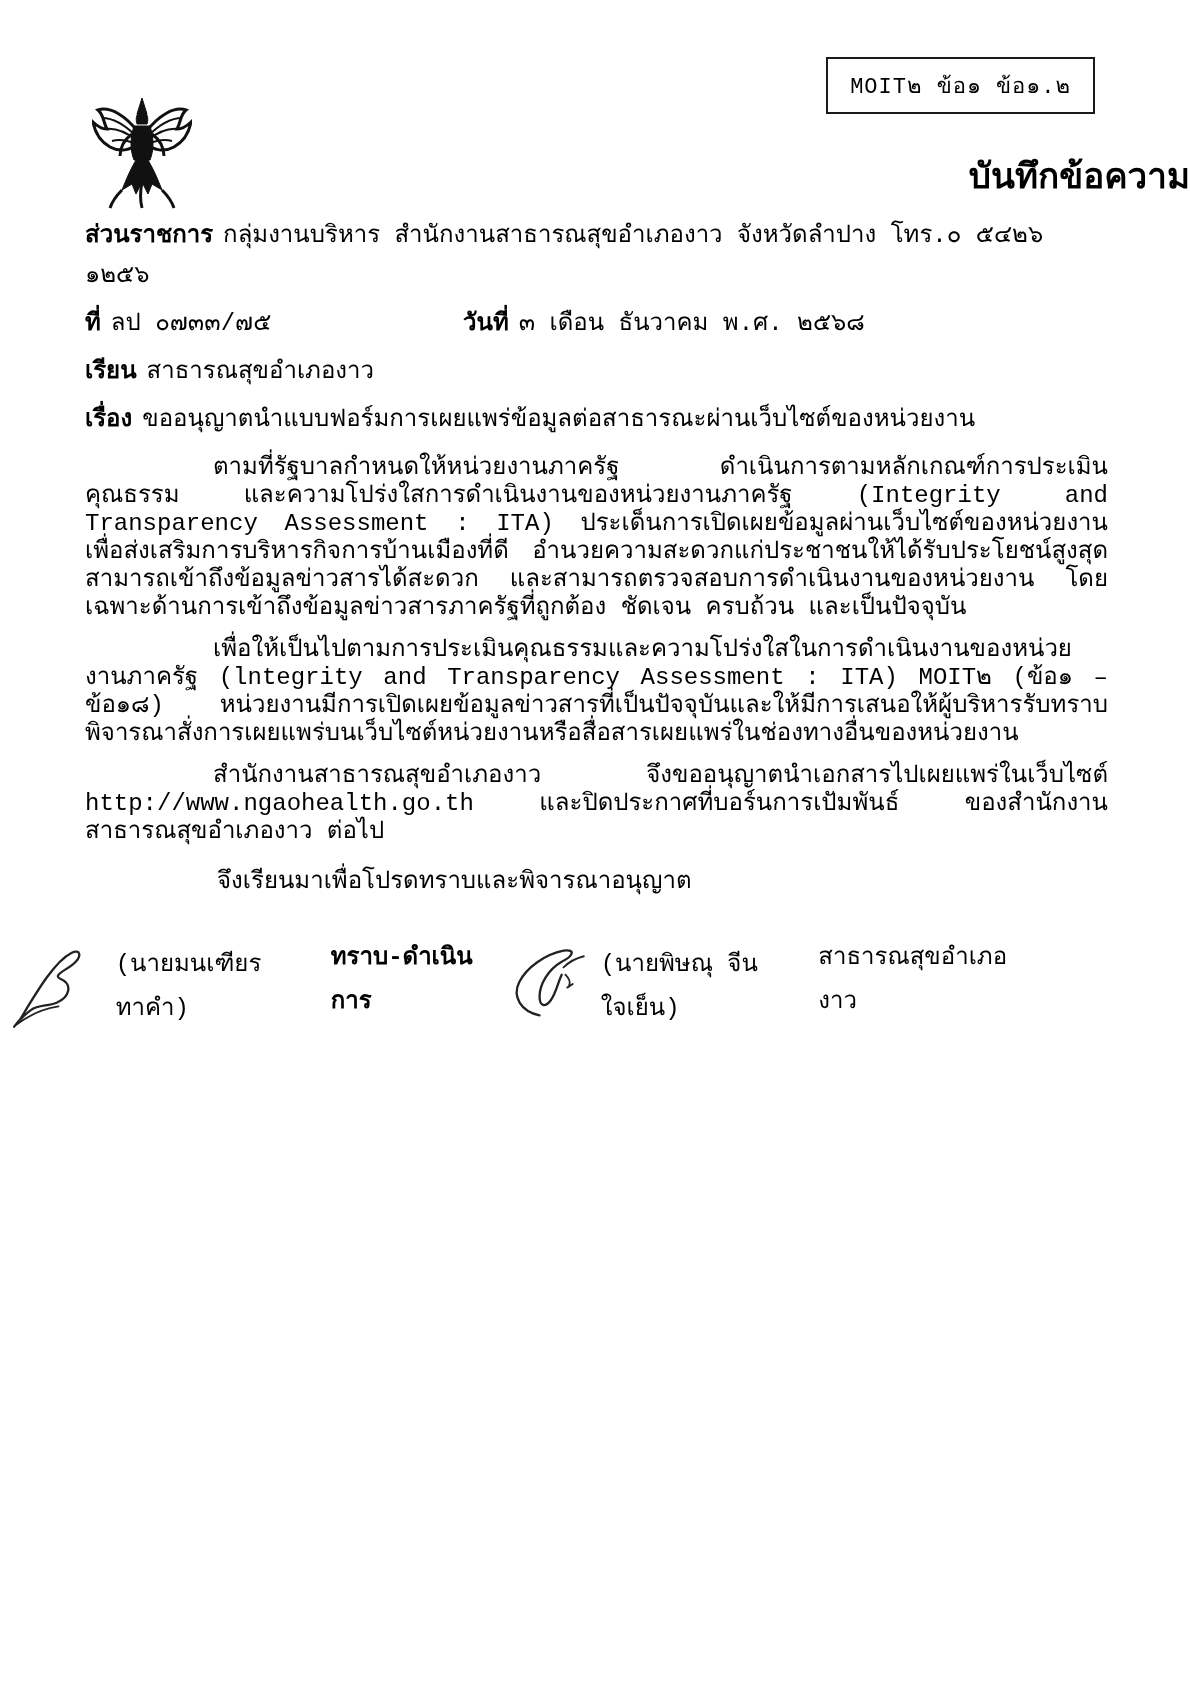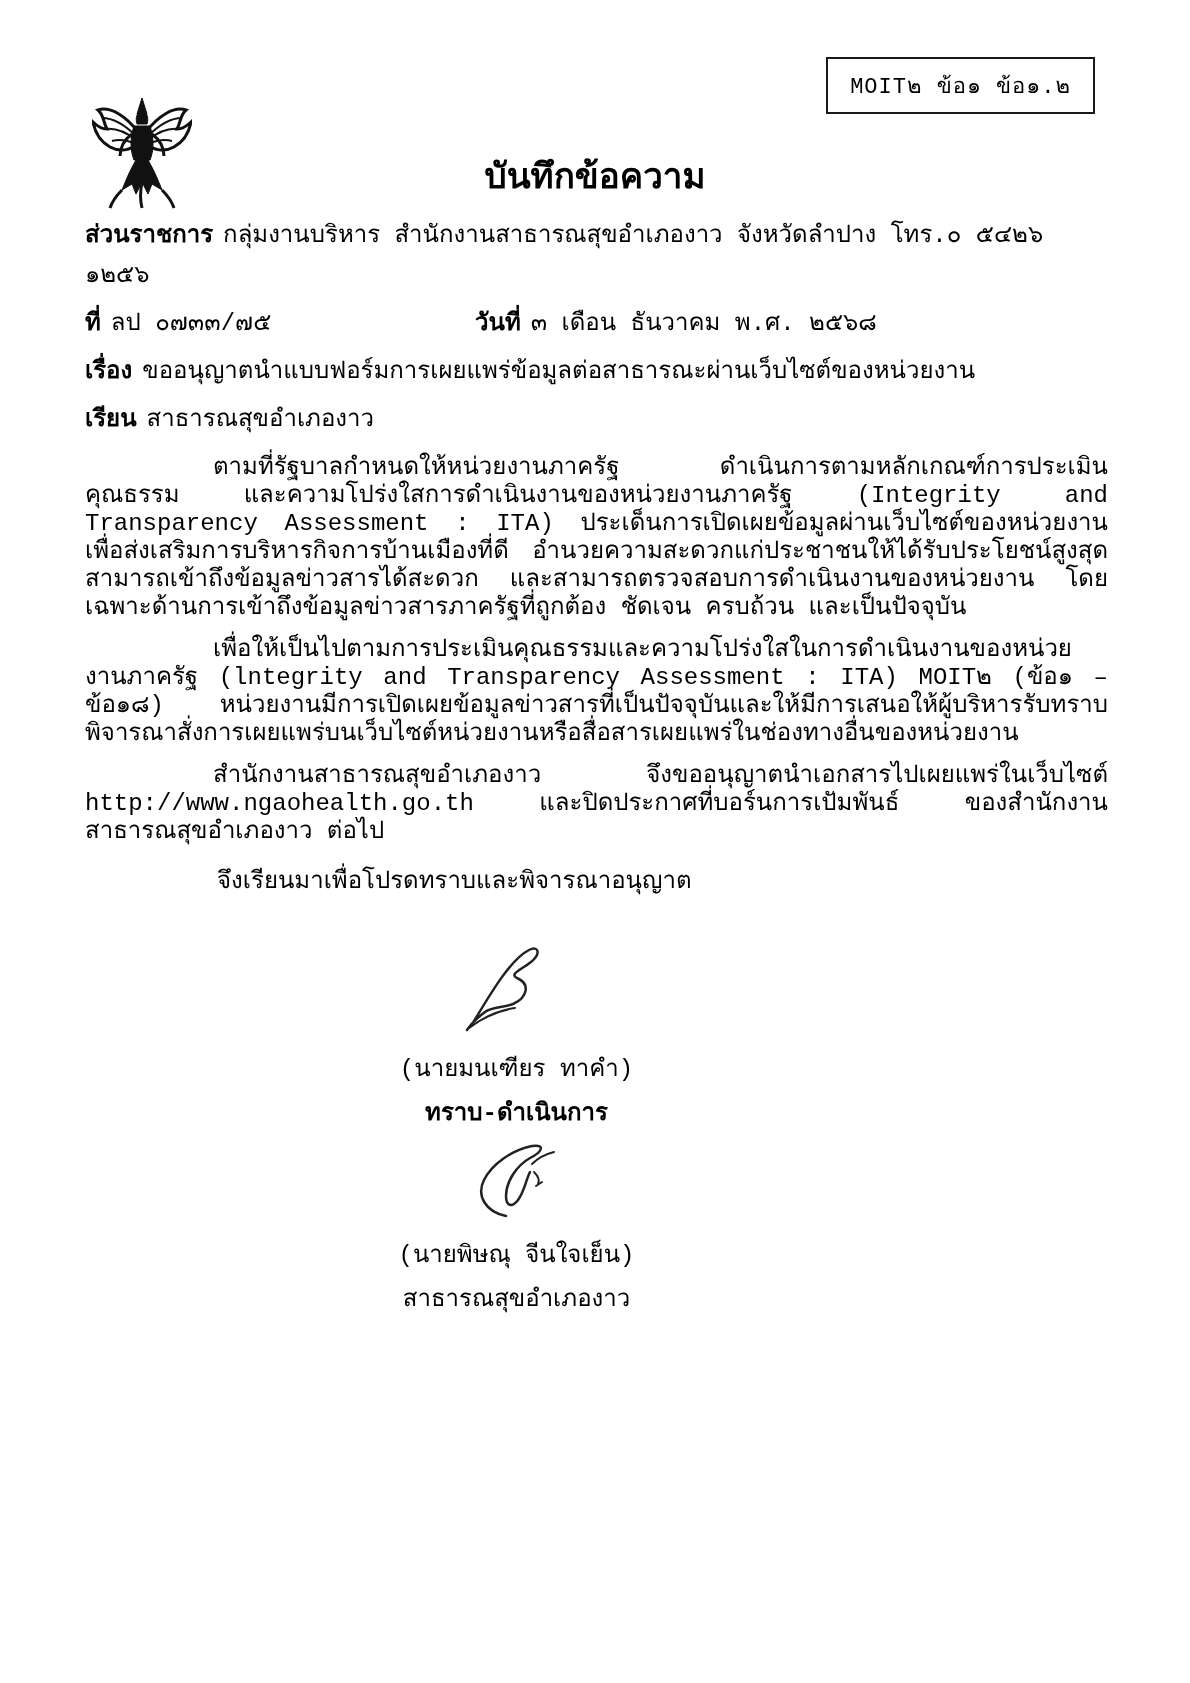--- a/index.html
+++ b/index.html
@@ -19,46 +19,46 @@
     font-size:22px;
     letter-spacing:1px;
     background:#fff;
   }
   .emblem {
     position:absolute; top:86px; left:92px;
     width:100px; height:118px;
   }
   .doc-title {
     position:absolute; top:136px; left:0; right:0;
-    text-align:center;
+    text-align:right;
     font-size:35px; font-weight:bold;
   }
   .content {
     position:absolute; top:204px; left:85px; right:82px;
     font-size:24px;
   }
   .meta-row { position:relative; line-height:40px; margin-bottom:8px; }
   .lbl { font-weight:bold; }
   .val { font-weight:normal; }
-  .date-part { position:absolute; left:390px; top:0; white-space:nowrap; }
+  .date-part { position:absolute; left:378px; top:0; white-space:nowrap; }
   .meta-row .gap { display:inline-block; width:10px; }
   .body-para {
     text-align:justify;
     text-indent:128px;
     line-height:28px;
     margin:14px 0 0 0;
   }
   .closing-line {
     line-height:40px;
     margin:16px 0 0 0;
     padding-left:132px;
   }
   .sign-block {
     margin-top:24px;
-    display:flex; flex-direction:column; align-items:center;
+    display:flex; flex-direction:row; align-items:center;
     transform:translateX(-80px);
   }
   .sig-svg-1 { width:120px; height:92px; margin-top:16px; }
   .sig-svg-2 { width:110px; height:78px; margin-top:6px; }
   .sign-name { line-height:44px; margin-top:14px; }
   .sign-title { line-height:44px; }
   .ack-label { line-height:44px; font-weight:bold; }
 </style>
 </head>
 <body>
@@ -100,25 +100,25 @@
     </div>
 
     <div class="meta-row">
       <span class="lbl">ที่</span><span class="gap"></span><span class="val">ลป ๐๗๓๓/๗๕</span>
       <span class="date-part">
         <span class="lbl">วันที่</span><span class="gap"></span><span class="val">๓ เดือน ธันวาคม พ.ศ. ๒๕๖๘</span>
       </span>
     </div>
 
     <div class="meta-row">
-      <span class="lbl">เรื่อง</span><span class="gap"></span><span class="val">ขออนุญาตนำแบบฟอร์มการเผยแพร่ข้อมูลต่อสาธารณะผ่านเว็บไซต์ของหน่วยงาน</span>
+      <span class="lbl">เรียน</span><span class="gap"></span><span class="val">สาธารณสุขอำเภองาว</span>
     </div>
 
     <div class="meta-row">
-      <span class="lbl">เรียน</span><span class="gap"></span><span class="val">สาธารณสุขอำเภองาว</span>
+      <span class="lbl">เรื่อง</span><span class="gap"></span><span class="val">ขออนุญาตนำแบบฟอร์มการเผยแพร่ข้อมูลต่อสาธารณะผ่านเว็บไซต์ของหน่วยงาน</span>
     </div>
 
     <p class="body-para">ตามที่รัฐบาลกำหนดให้หน่วยงานภาครัฐ ดำเนินการตามหลักเกณฑ์การประเมินคุณธรรม และความโปร่งใสการดำเนินงานของหน่วยงานภาครัฐ (Integrity and Transparency Assessment : ITA) ประเด็นการเปิดเผยข้อมูลผ่านเว็บไซต์ของหน่วยงาน เพื่อส่งเสริมการบริหารกิจการบ้านเมืองที่ดี อำนวยความสะดวกแก่ประชาชนให้ได้รับประโยชน์สูงสุด สามารถเข้าถึงข้อมูลข่าวสารได้สะดวก และสามารถตรวจสอบการดำเนินงานของหน่วยงาน โดยเฉพาะด้านการเข้าถึงข้อมูลข่าวสารภาครัฐที่ถูกต้อง ชัดเจน ครบถ้วน และเป็นปัจจุบัน</p>
     <p class="body-para">เพื่อให้เป็นไปตามการประเมินคุณธรรมและความโปร่งใสในการดำเนินงานของหน่วยงานภาครัฐ (lntegrity and Transparency Assessment : ITA) MOIT๒ (ข้อ๑ – ข้อ๑๘) หน่วยงานมีการเปิดเผยข้อมูลข่าวสารที่เป็นปัจจุบันและให้มีการเสนอให้ผู้บริหารรับทราบ พิจารณาสั่งการเผยแพร่บนเว็บไซต์หน่วยงานหรือสื่อสารเผยแพร่ในช่องทางอื่นของหน่วยงาน</p>
     <p class="body-para">สำนักงานสาธารณสุขอำเภองาว จึงขออนุญาตนำเอกสารไปเผยแพร่ในเว็บไซต์ http://www.ngaohealth.go.th และปิดประกาศที่บอร์นการเปัมพันธ์ ของสำนักงานสาธารณสุขอำเภองาว ต่อไป</p>
 
     <div class="closing-line">จึงเรียนมาเพื่อโปรดทราบและพิจารณาอนุญาต</div>
 
     <div class="sign-block">
 

